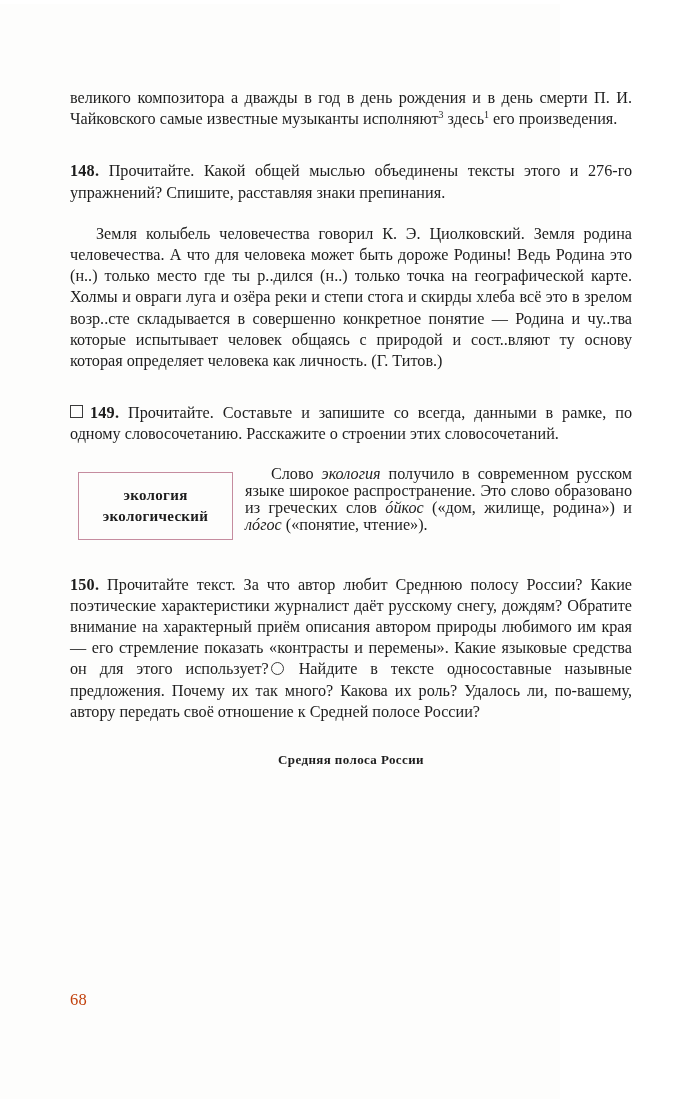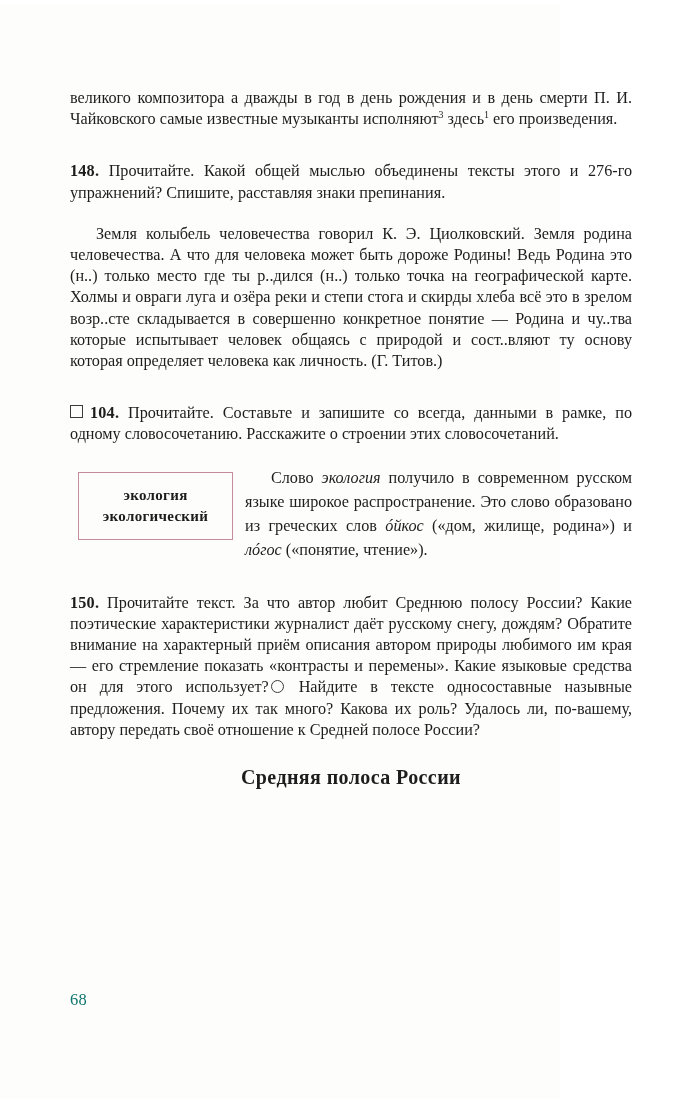--- a/index.html
+++ b/index.html
@@ -91,64 +91,64 @@
     display: block;
     font-family: "Liberation Serif", "DejaVu Serif", serif;
     font-weight: bold;
     font-size: 15px;
     line-height: 21px;
     letter-spacing: 0.3px;
     color: #1d1d1d;
   }
   .vocab-para {
     font-size: 16.2px;
-    line-height: 24px;
+    line-height: 17px;
     text-align: justify;
     text-indent: 26px;
     margin: 0;
   }
 
   .section-title {
     text-align: center;
-    font-size: 20px;
+    font-size: 13px;
     font-weight: bold;
     line-height: 21px;
     letter-spacing: 0.4px;
     margin: 0;
   }
 
   .page-number {
     position: absolute;
     left: 70px;
     top: 986px;
     font-size: 16.5px;
     font-weight: normal;
     letter-spacing: 0.3px;
-    color: #0f766e;
+    color: #c2410c;
   }
 </style>
 </head>
 <body>
 
 <div class="page">
   <div class="content">
 
     <p class="noindent"><span>великого композитора а дважды в год в день рождения и в день смерти П. И. Чайковского самые известные музыканты исполня­ют</span><sup>3</sup><span> здесь</span><sup>1</sup><span> его произведения.</span></p>
 
     <div class="gap-xl"></div>
 
     <p class="noindent"><span class="exnum">148.</span><span> Прочитайте. Какой общей мыслью объединены тексты этого и 276-го упражнений? Спишите, расставляя знаки препинания.</span></p>
 
     <div class="gap-md"></div>
 
     <p class="indent">Земля колыбель человечества говорил К. Э. Циолковский. Земля родина человечества. А что для человека может быть дороже Родины! Ведь Родина это (н..) только место где ты р..дился (н..) только точка на географической карте. Холмы и овраги луга и озёра реки и степи стога и скирды хлеба всё это в зрелом возр..сте складывается в совершенно конкретное понятие — Родина и чу..тва которые испытывает человек общаясь с природой и сост..вляют ту основу которая определяет человека как личность. (Г. Титов.)</p>
 
     <div class="gap-xl"></div>
 
-    <p class="noindent"><span class="checkbox-icon"></span><span class="exnum">104.</span><span> Прочитайте. Составьте и запишите со всегда, данными в рамке, по одному словосочетанию. Расскажите о строении этих словосочетаний.</span></p>
+    <p class="noindent"><span class="checkbox-icon"></span><span class="exnum">149.</span><span> Прочитайте. Составьте и запишите со всегда, данными в рамке, по одному словосочетанию. Расскажите о строении этих словосочетаний.</span></p>
 
     <div class="gap-md"></div>
 
     <div class="vocab-wrap">
       <div class="vocab-box">
         <span class="vocab-word">экология</span>
         <span class="vocab-word">экологический</span>
       </div>
       <p class="vocab-para"><span>Слово </span><i>экология</i><span> получило в современном русском языке широкое распространение. Это слово образовано из греческих слов </span><i>óй­кос</i><span> («дом, жилище, родина») и </span><i>лóгос</i><span> («понятие, чтение»).</span></p>
     </div>

